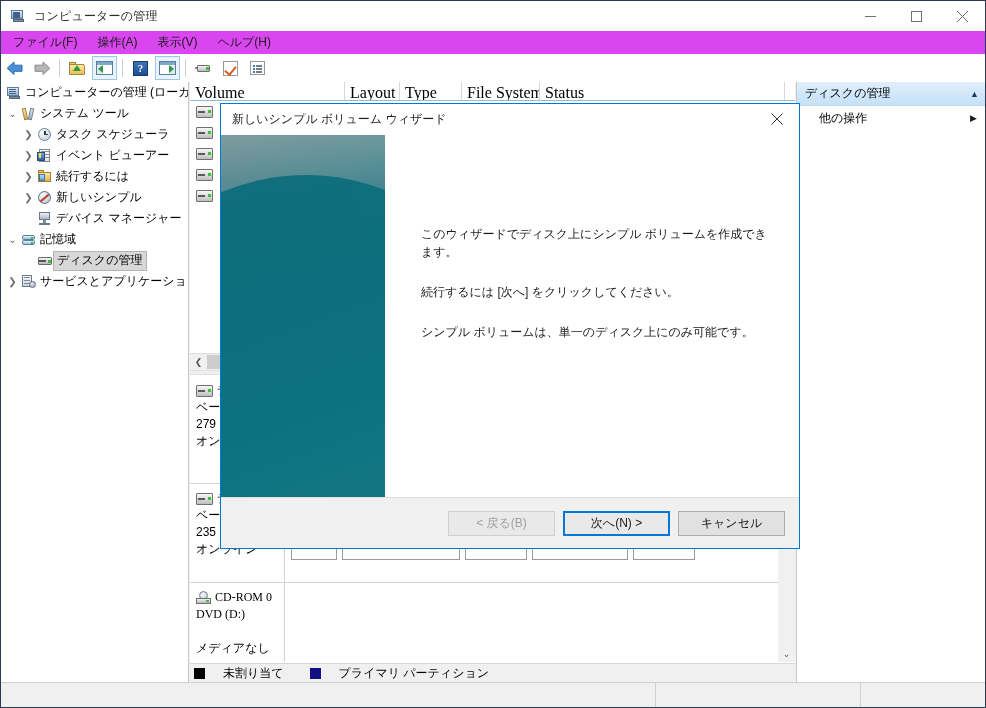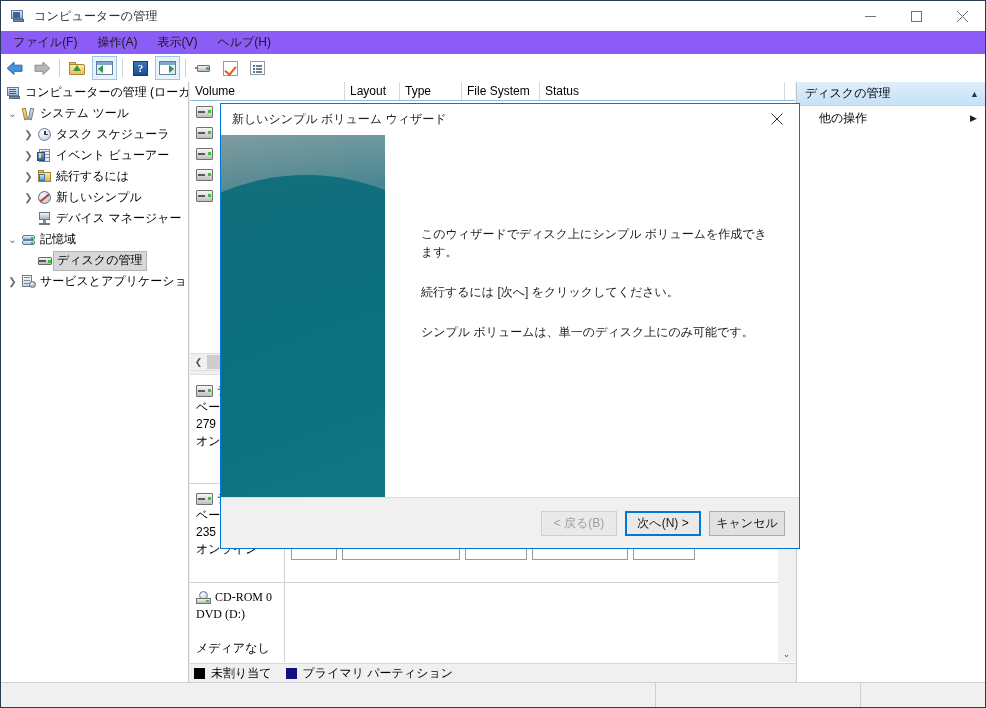--- a/index.html
+++ b/index.html
@@ -56,21 +56,21 @@
   .winbtn {
     width: 46px; height: 30px;
     display: flex; align-items: center; justify-content: center;
   }
   .winbtn svg { display: block; }
 
   
   .menubar {
     position: absolute; left: 0; top: 30px;
     width: 984px; height: 23px;
-    background: #8b5cf6;
+    background: #d946ef;
     display: flex; align-items: center;
   }
   .menuitem {
     padding: 2px 10px; font-size: 12px; color: #1a1a1a; white-space: nowrap;
   }
   .menuitem:first-child { margin-left: 2px; }
 
   
   .toolbar {
     position: absolute; left: 0; top: 53px;
@@ -265,22 +265,22 @@
     box-sizing: border-box;
     overflow: hidden;
   }
   .listheader {
     position: absolute; left: 0; top: 0; width: 605px; height: 19px;
     background: #fff; border-bottom: 1px solid #8fbbe0;
     display: flex; box-sizing: border-box;
   }
   .colh {
     border-right: 1px solid #d8d8d8;
-    font-size: 12px; padding: 2px 0 0 5px; box-sizing: border-box;
-    height: 18px; overflow: hidden; white-space: nowrap;
+    font-size: 16px; padding: 2px 0 0 5px; box-sizing: border-box;
+    height: 18px; overflow: hidden; white-space: nowrap; font-family: Liberation Serif, serif;
   }
   .volrows {
     position: absolute; left: 0; top: 19px; width: 605px; height: 252px;
     background: #fff; overflow: hidden;
   }
   .volrow { height: 21px; display: flex; align-items: center; padding-left: 6px; }
   .vico { width: 17px; height: 12px; position: relative; flex: none; }
   .vico .d {
     position: absolute; inset: 0; border-radius: 1px;
     background: linear-gradient(#f7f7f7,#bfbfbf); border: 1px solid #707070; box-sizing: border-box;
@@ -345,21 +345,21 @@
   .vs-thumb { position: absolute; left: 1px; top: 1px; width: 15px; height: 42px; background: #cdcdcd; }
   .vs-down {
     position: absolute; left: 0; bottom: 0; width: 17px; height: 17px;
     display: flex; align-items: center; justify-content: center; color: #555; font-size: 9px;
   }
 
   .legend {
     position: absolute; left: 0; bottom: 0; width: 605px; height: 20px;
     background: #f0f0f0; border-top: 1px solid #d7d7d7;
     display: flex; align-items: center; padding-left: 4px; box-sizing: border-box;
-    font-size: 12px; gap: 6px;
+    font-size: 12px; gap: 18px;
   }
   .legend .sw { width: 11px; height: 11px; flex: none; }
   .legend .lbl { margin-right: 8px; }
 
   
   .actions {
     position: absolute; left: 795px; top: 0;
     width: 189px; height: 601px;
     background: #fff; border-left: 1px solid #c6c6c6; box-sizing: border-box;
   }
@@ -440,21 +440,21 @@
   .dlg-p.p1 { margin-top: 52px; }
   .dlg-p.p2 { margin-top: 22px; }
   .dlg-p.p3 { margin-top: 22px; }
   .dlg-footer {
     position: absolute; left: 0; bottom: 0; width: 578px; height: 51px;
     background: #f0f0f0; border-top: 1px solid #dfdfdf;
     box-sizing: border-box; display: flex; align-items: center; justify-content: flex-end;
     padding-right: 14px; gap: 8px;
   }
   .btn {
-    width: 76px; height: 25px; font-size: 12px;
+    width: 107px; height: 25px; font-size: 12px;
     background: #e1e1e1; border: 1px solid #adadad; box-sizing: border-box;
     display: flex; align-items: center; justify-content: center;
     color: #1a1a1a; white-space: nowrap;
   }
   .btn.disabled { color: #a0a0a0; background: #e9e9e9; border-color: #cfcfcf; }
   .btn.default {
     border: 2px solid #0078d7; background: #e9e9e9;
   }
 </style>
 </head>

